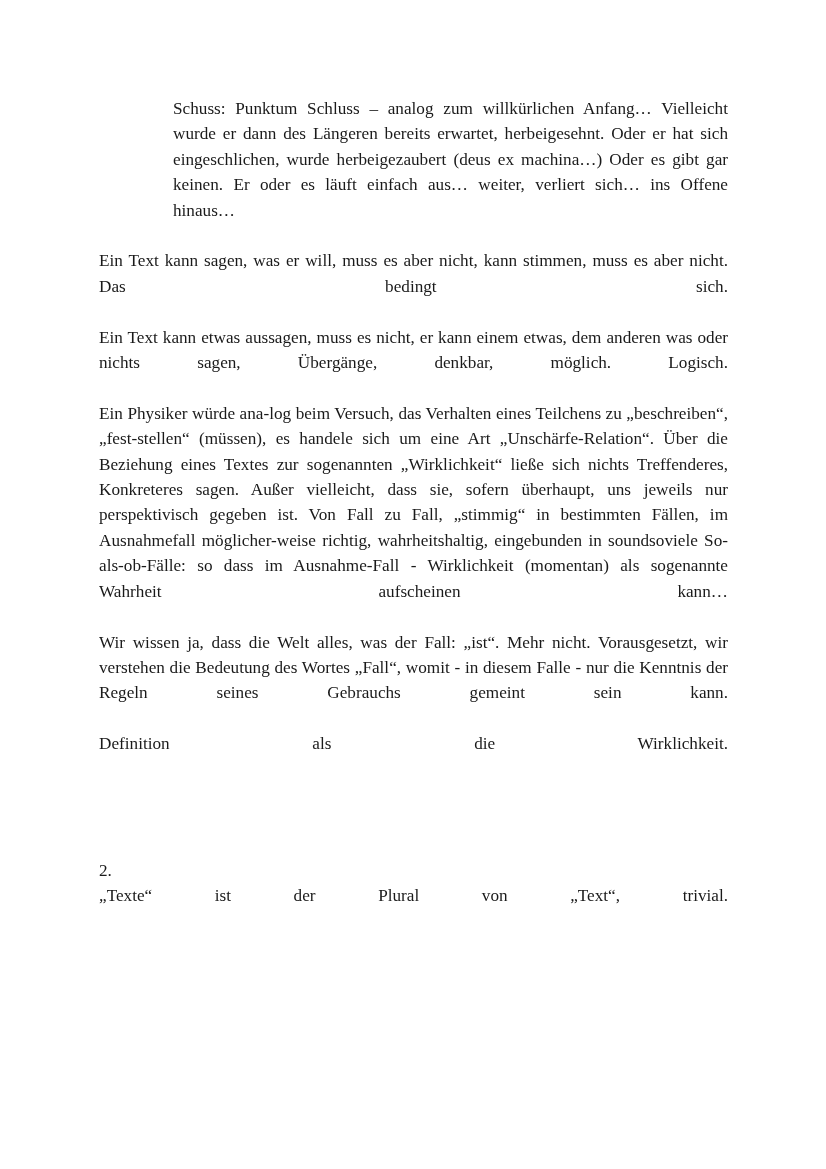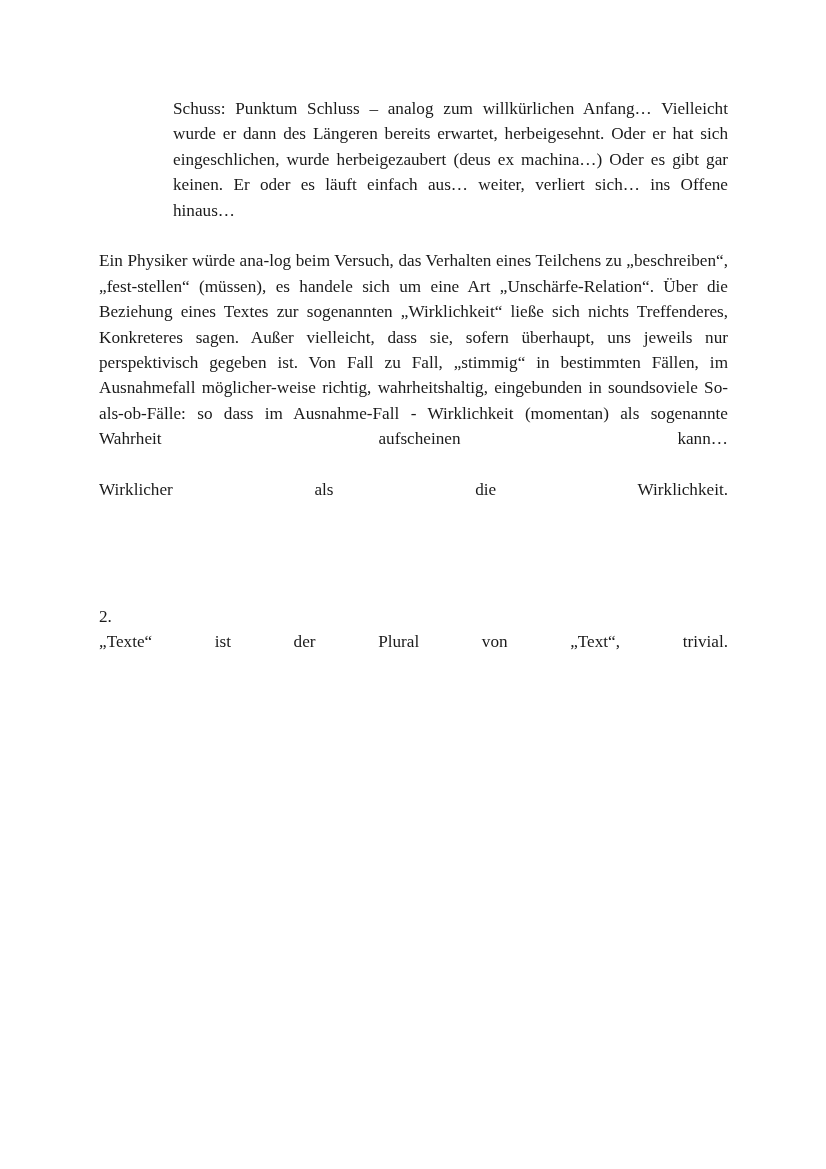--- a/index.html
+++ b/index.html
@@ -71,22 +71,25 @@
 <body>
 
 <div class="page">
   <div class="content">
 
     <blockquote class="blockquote">Schuss: Punktum Schluss – analog zum willkürlichen Anfang… Vielleicht wurde er dann des Längeren bereits erwartet, herbeigesehnt. Oder er hat sich eingeschlichen, wurde herbeigezaubert (deus ex machina…) Oder es gibt gar keinen. Er oder es läuft einfach aus… weiter, verliert sich… ins Offene hinaus…</blockquote>
 
     <div class="spacer-sm"></div>
 
     <div class="body-block">
+      <p class="para">Ein Text kann sagen, was er will, muss es aber nicht, kann stimmen, muss es aber nicht. Das bedingt sich.</p>
+      <p class="para">Ein Text kann etwas aussagen, muss es nicht, er kann einem etwas, dem anderen was oder nichts sagen, Übergänge, denkbar, möglich. Logisch.</p>
       <p class="para">Ein Physiker würde ana-log beim Versuch, das Verhalten eines Teilchens zu „beschreiben“, „fest-stellen“ (müssen), es handele sich um eine Art „Unschärfe-Relation“. Über die Beziehung eines Textes zur sogenannten „Wirklichkeit“ ließe sich nichts Treffenderes, Konkreteres sagen. Außer vielleicht, dass sie, sofern überhaupt, uns jeweils nur perspektivisch gegeben ist. Von Fall zu Fall, „stimmig“ in bestimmten Fällen, im Ausnahmefall möglicher-weise richtig, wahrheitshaltig, eingebunden in soundsoviele So-als-ob-Fälle: so dass im Ausnahme-Fall - Wirklichkeit (momentan) als sogenannte Wahrheit aufscheinen kann…</p>
-      <p class="para">Wirklicher als die Wirklichkeit.</p>
+      <p class="para">Wir wissen ja, dass die Welt alles, was der Fall: „ist“. Mehr nicht. Vorausgesetzt, wir verstehen die Bedeutung des Wortes „Fall“, womit - in diesem Falle - nur die Kenntnis der Regeln seines Gebrauchs gemeint sein kann.</p>
+      <p class="para">Definition als die Wirklichkeit.</p>
     </div>
 
     <div class="spacer-lg"></div>
 
     <div class="body-block">
       <p class="section-num">2.</p>
       <p class="para">„Texte“ ist der Plural von „Text“, trivial.</p>
 
     </div>
 

